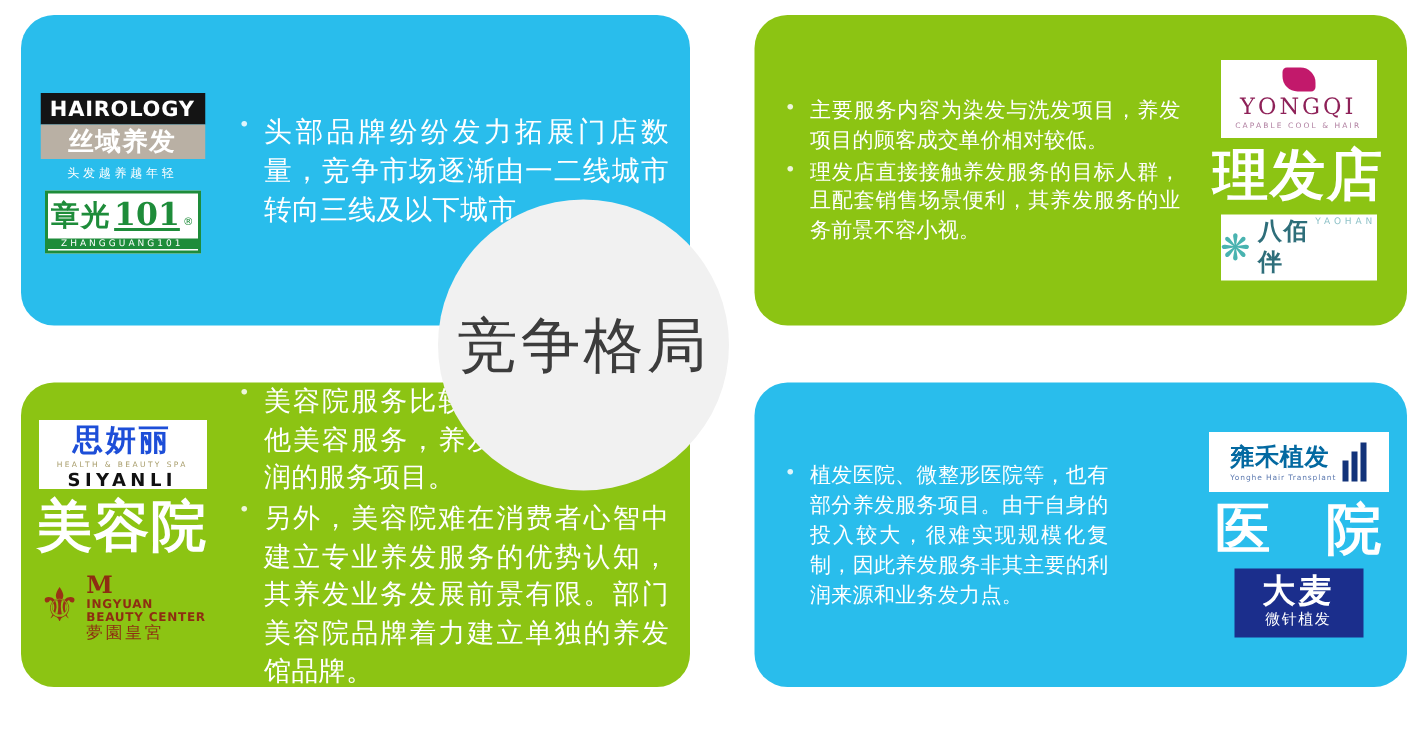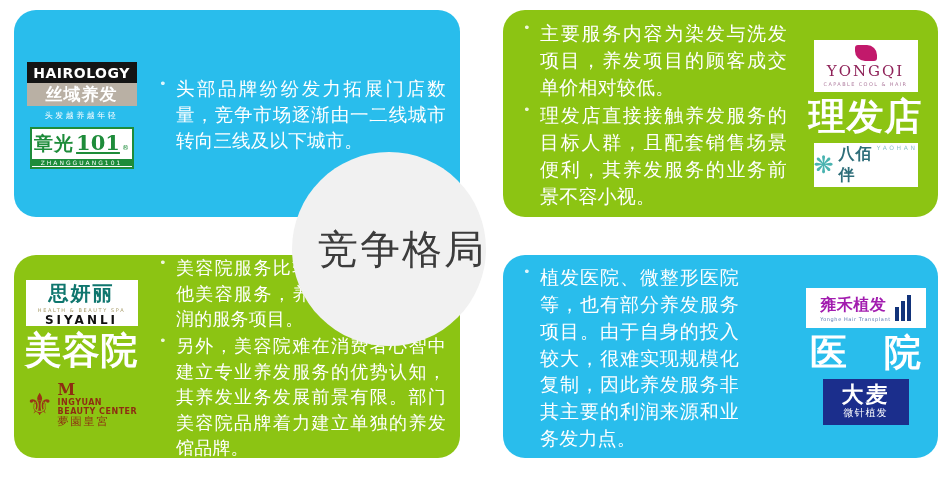--- a/index.html
+++ b/index.html
@@ -103,36 +103,36 @@
 
   
   .logo-yh { width:104px; height:44px; flex-direction:row; gap:5px; }
   .yh-star { color:#49B3B0; font-size:24px; line-height:1; }
   .yh-txt  { display:flex; flex-direction:row; align-items:flex-start; }
   .yh-cn   { color:#2E6E7A; font-size:16px; font-weight:bold; letter-spacing:1px; }
   .yh-en   { color:#8FC2C8; font-size:6px; letter-spacing:2.6px; }
 
   
   .logo-sy { width:112px; height:46px; gap:0; }
-  .sy-cn { color:#0f766e; font-size:20px; font-weight:bold; font-family:"DejaVu Serif","Liberation Serif",serif; letter-spacing:2px; }
+  .sy-cn { color:#1d4ed8; font-size:20px; font-weight:bold; font-family:"DejaVu Serif","Liberation Serif",serif; letter-spacing:2px; }
   .sy-tiny { color:#A79C6A; font-size:5px; letter-spacing:1.6px; }
   .sy-en { color:#111111; font-size:12px; font-weight:bold; letter-spacing:3px; }
 
   
   .logo-my { width:126px; height:56px; background:transparent; flex-direction:row; gap:4px; }
   .my-crest { color:#9A3216; font-size:31px; line-height:1; }
   .my-txt { display:flex; flex-direction:column; align-items:flex-start; line-height:1.05; }
   .my-m  { color:#8E2D12; font-size:16px; font-weight:bold; font-family:"DejaVu Serif","Liberation Serif",serif; }
   .my-bc { color:#8E2D12; font-size:8px; font-weight:bold; letter-spacing:0.5px; }
   .my-cn { color:#8E2D12; font-size:11px; letter-spacing:2px; }
 
   
   .logo-yonghe { width:120px; height:40px; flex-direction:row; gap:4px; }
   .yonghe-txt { display:flex; flex-direction:column; align-items:flex-start; }
-  .yonghe-cn { color:#a21caf; font-size:16px; font-weight:bold; letter-spacing:0.5px; }
+  .yonghe-cn { color:#0369a1; font-size:16px; font-weight:bold; letter-spacing:0.5px; }
   .yonghe-en { color:#5D7AB0; font-size:5px; letter-spacing:0.6px; }
   .yonghe-bars { display:flex; align-items:flex-end; gap:2px; height:26px; }
   .yonghe-bars i { display:block; width:4px; background:#12337A; }
 
   
   .logo-dm { width:86px; height:46px; background:#1B2E8C; gap:0; }
   .dm-cn { color:#ffffff; font-size:22px; font-weight:bold; letter-spacing:2px; line-height:1; }
   .dm-sub { color:#ffffff; font-size:10px; letter-spacing:1px; }
 
   
@@ -156,33 +156,33 @@
     letter-spacing:0.2px;
     text-align:justify;
   }
   ul.bullets li::before {
     content:"\2022";
     position:absolute;
     left:4px; top:-1px;
     font-size:13px;
     color:rgba(255,255,255,0.85);
   }
-  #panel-tr ul.bullets li, #panel-br ul.bullets li { font-size:19px; }
+  #panel-tr ul.bullets li, #panel-br ul.bullets li { font-size:14px; }
   #panel-bl ul.bullets li { font-size:18px; }
 
   
   #center-circle {
     position:absolute;
-    left:292px; top:152px;
+    left:292px; top:133px;
     width:194px; height:194px;
     border-radius:50%;
     background:#F1F1F1;
     display:flex;
     align-items:center;
-    justify-content:flex-end;
+    justify-content:center;
     z-index:5;
   }
   #center-title {
     color:#3C3C3C;
     font-size:40px;
     font-weight:400;
     letter-spacing:2px;
     white-space:nowrap;
   }
 </style>

